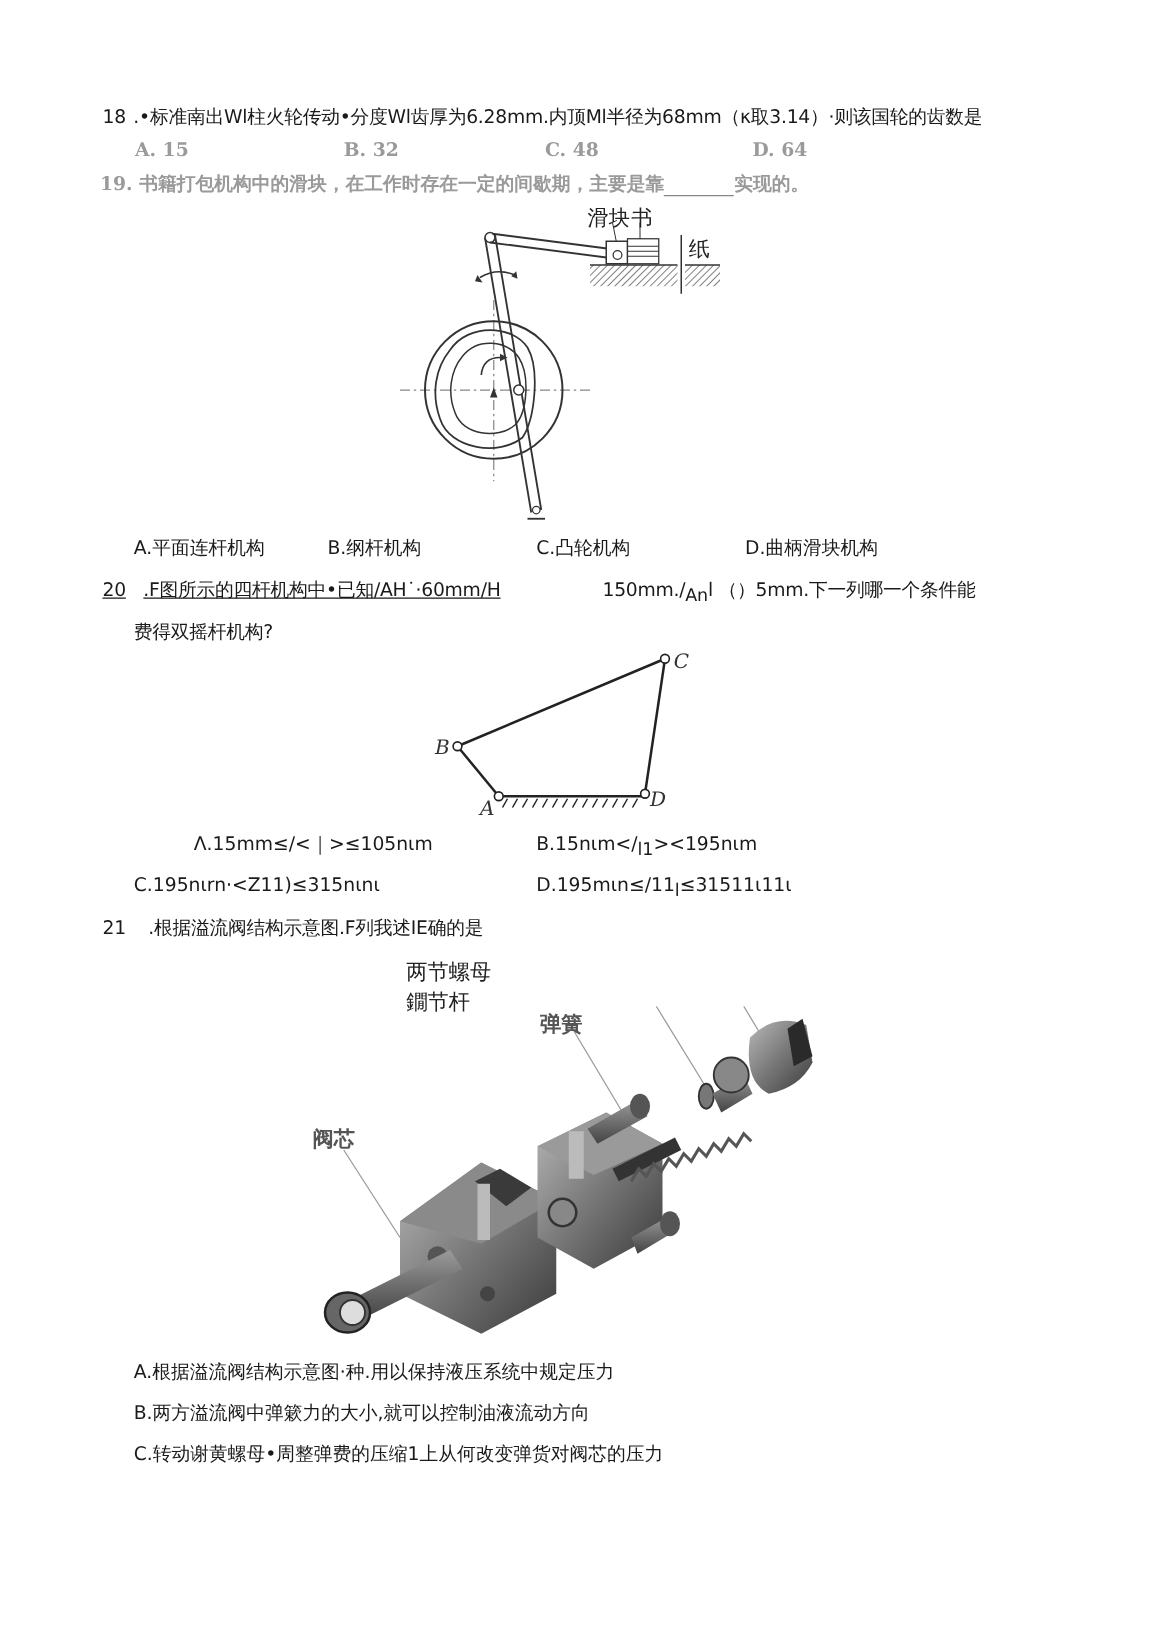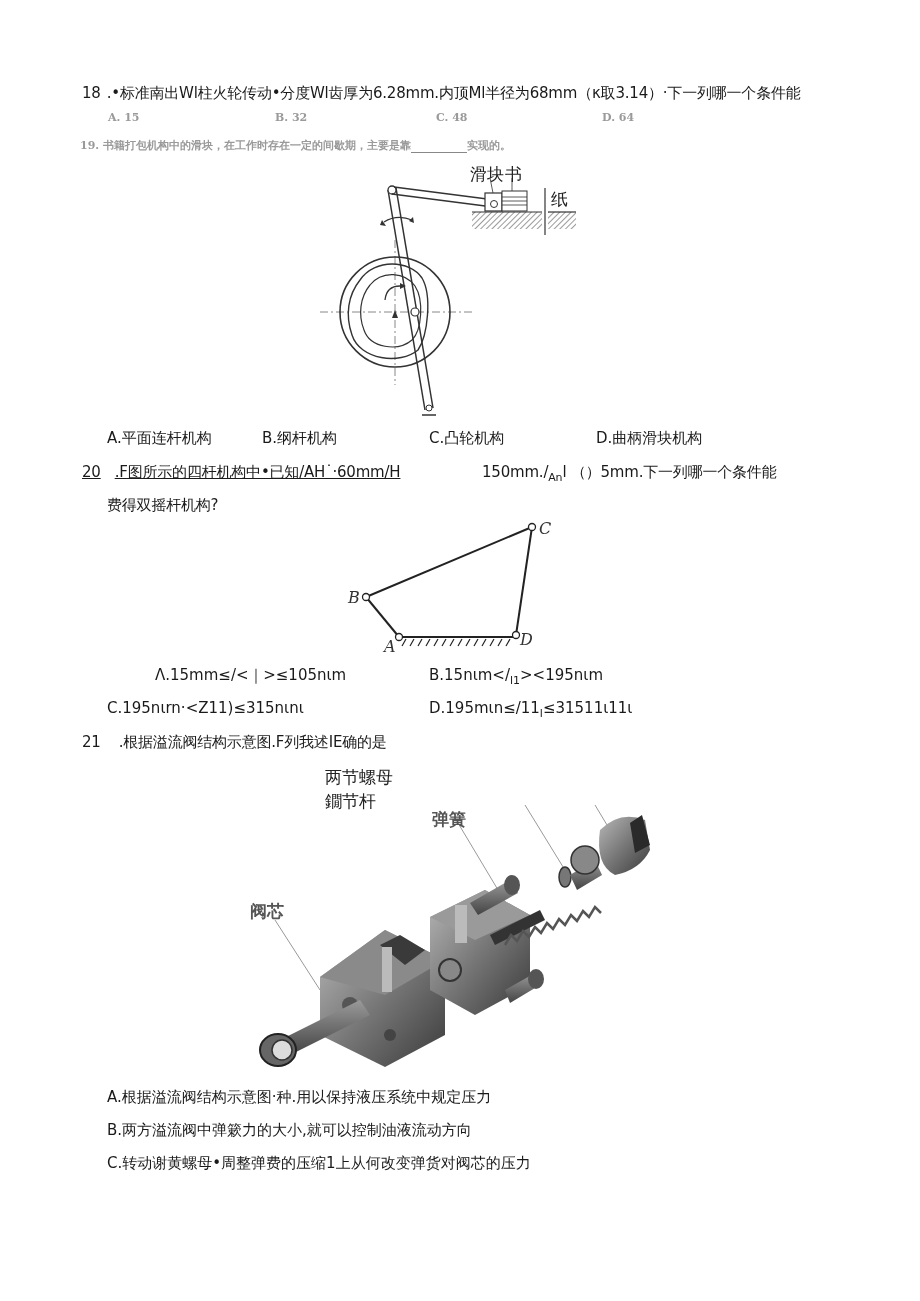--- a/index.html
+++ b/index.html
@@ -1,32 +1,32 @@
 <!DOCTYPE html>
 <html><head>
 <meta charset="utf-8">
 <style>
   html, body { margin: 0; padding: 0; background: #ffffff; }
   body { width: 920px; height: 1301px; position: relative; overflow: hidden;
          font-family: "DejaVu Sans", "Liberation Sans", sans-serif; color: #1a1a1a; }
   .abs { position: absolute; white-space: nowrap; }
   .q { font-size: 15px; letter-spacing: -0.2px; }
-  .scan { font-family: "DejaVu Serif", "Liberation Serif", serif; color: #9a9a9a; font-size: 11px; font-weight: bold; }
+  .scan { font-family: "DejaVu Serif", "Liberation Serif", serif; color: #9a9a9a; font-size: 15px; font-weight: bold; }
   .opt { font-size: 15px; }
   .lbl { font-size: 17px; color: #222; }
   .figlbl { font-family: "DejaVu Serif", "Liberation Serif", serif; font-style: italic; font-size: 16px; color: #333; }
   .blank { display: inline-block; width: 56px; border-bottom: 1px solid #888; height: 14px; vertical-align: bottom; }
   svg { position: absolute; }
-  sub { font-size: 11px; }
+  sub { font-size: 14px; }
 </style>
 </head>
 <body>
 
 <div class="abs q" style="left:82px; top:84px;">
-  <span>18</span><span style="display:inline-block;width:6px"></span><span>.•标准南出Wl柱火轮传动•分度Wl齿厚为6.28mm.内顶Ml半径为68mm（κ取3.14）·下一列哪一个条件能</span>
+  <span>18</span><span style="display:inline-block;width:6px"></span><span>.•标准南出Wl柱火轮传动•分度Wl齿厚为6.28mm.内顶Ml半径为68mm（κ取3.14）·则该国轮的齿数是</span>
 </div>
 <div class="abs scan" style="left:108px; top:111px;">A. 15</div>
 <div class="abs scan" style="left:275px; top:111px;">B. 32</div>
 <div class="abs scan" style="left:436px; top:111px;">C. 48</div>
 <div class="abs scan" style="left:602px; top:111px;">D. 64</div>
 
 <div class="abs scan" style="left:80px; top:138px;">
   <span>19. 书籍打包机构中的滑块，在工作时存在一定的间歇期，主要是靠</span><span class="blank"></span><span>实现的。</span>
 </div>
 

